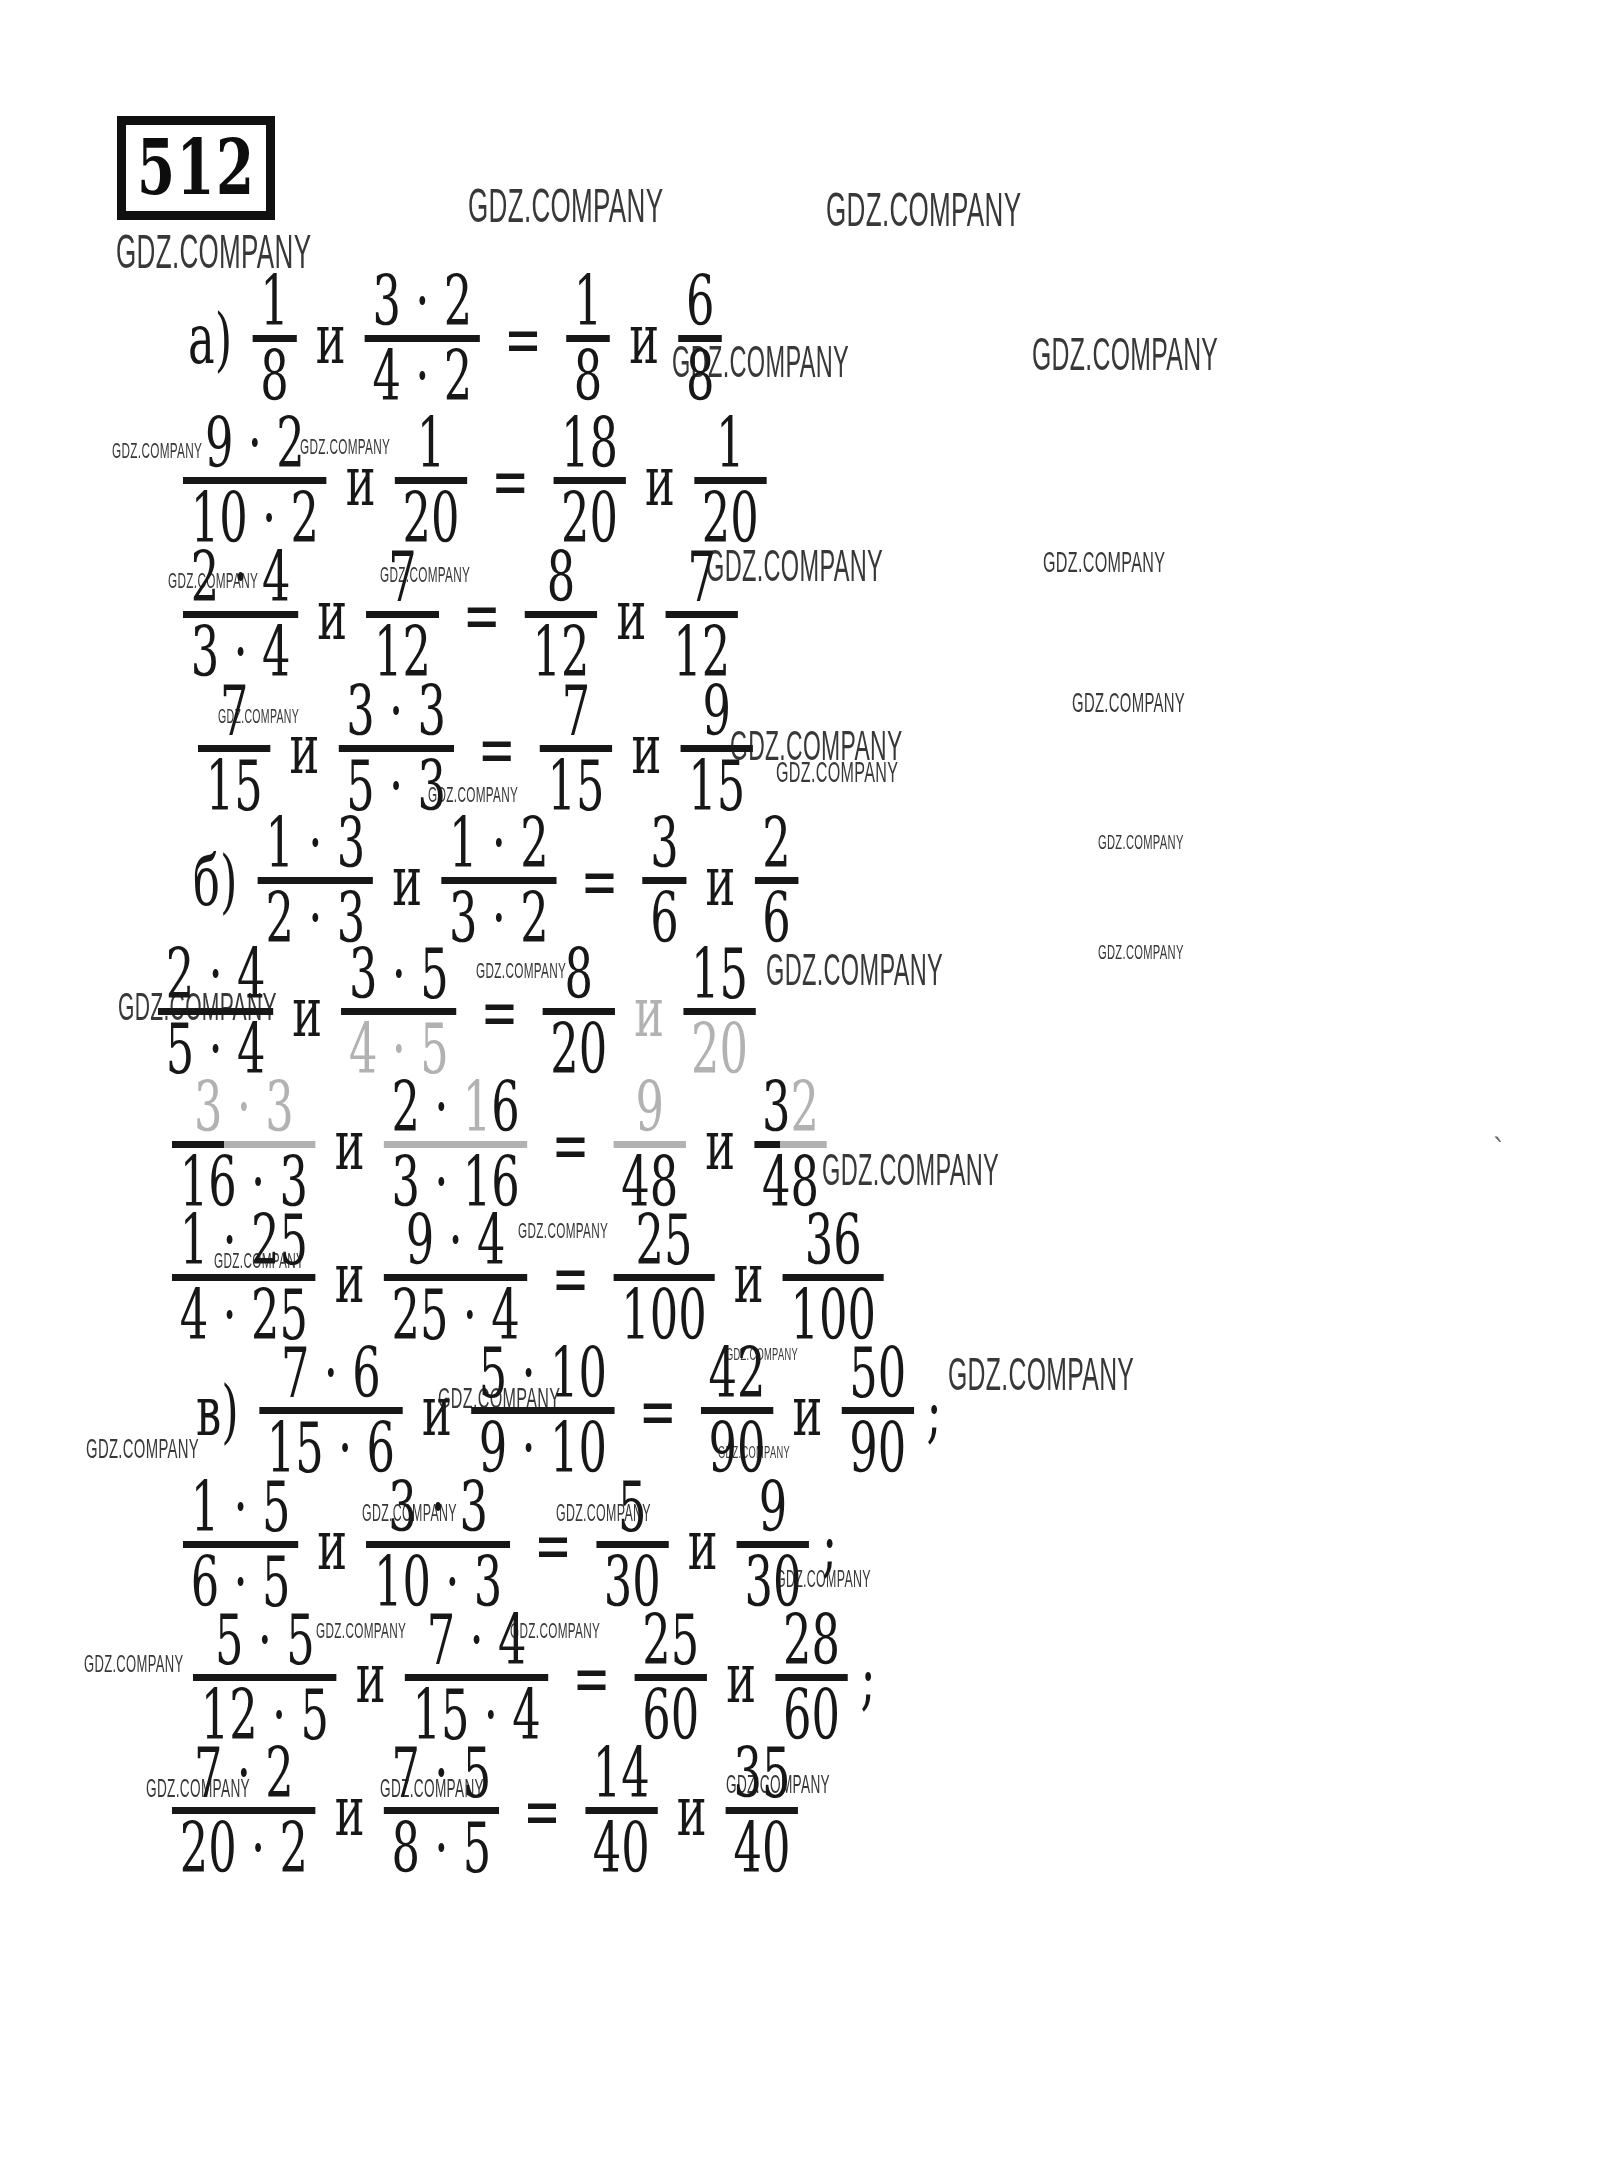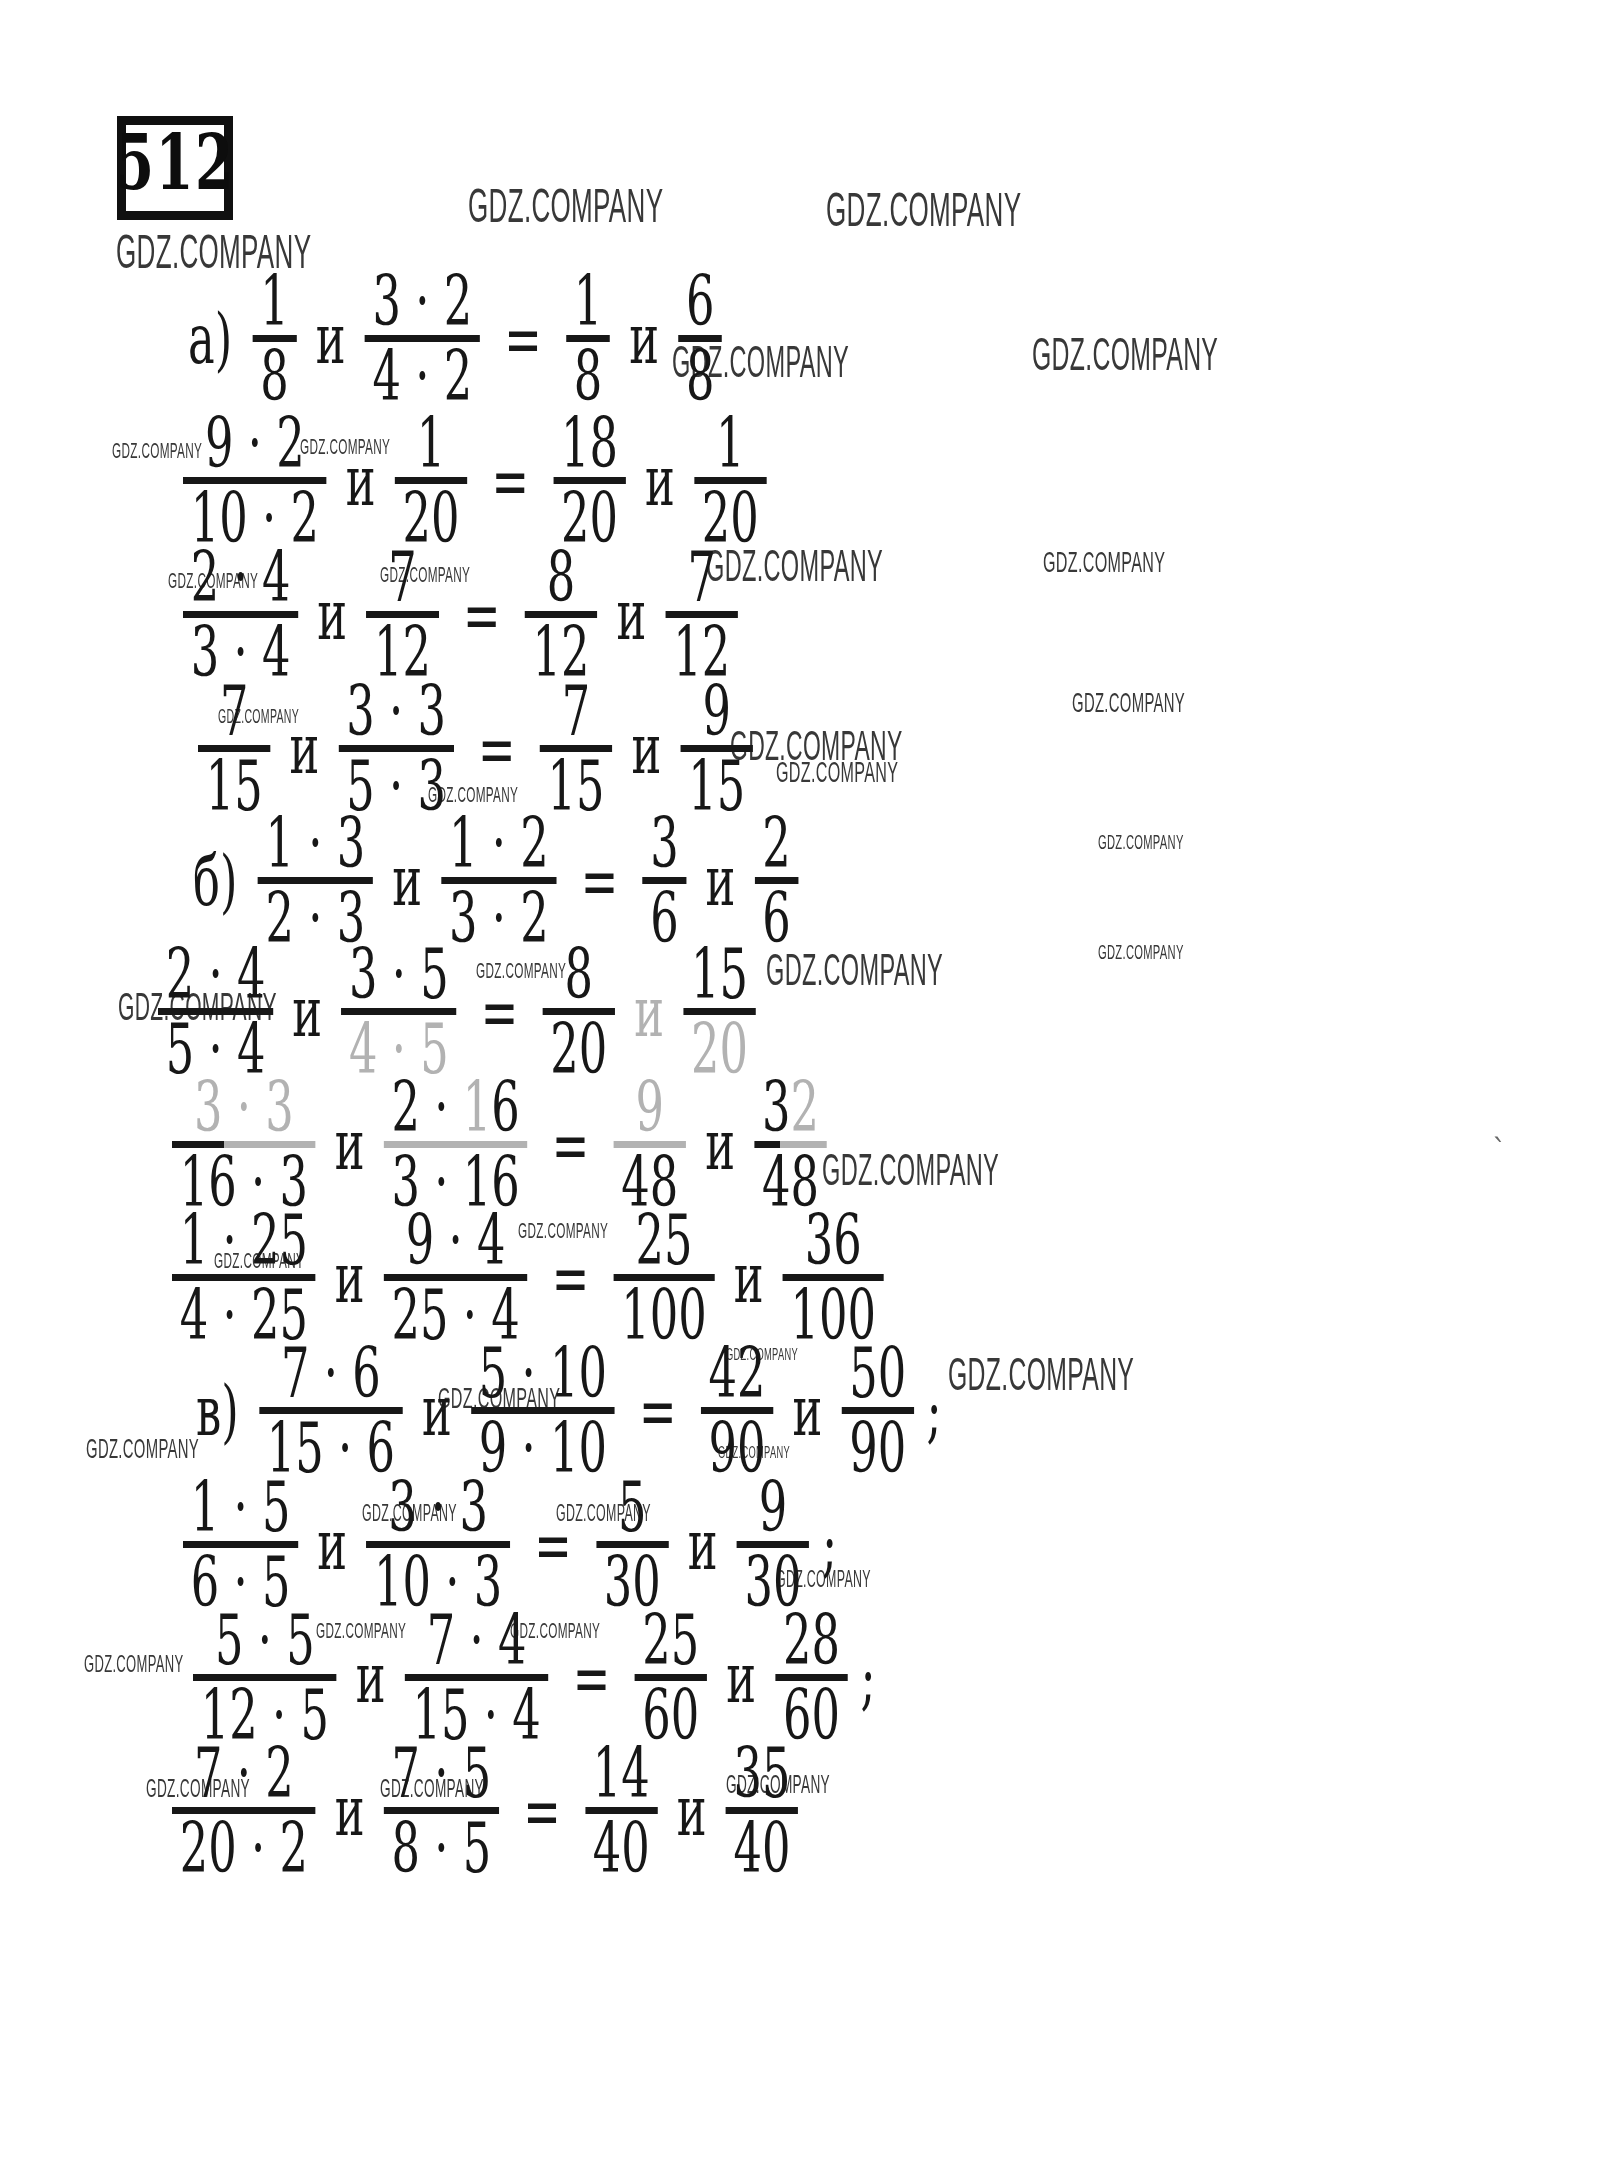--- a/index.html
+++ b/index.html
@@ -2,23 +2,23 @@
 <html><head>
 <meta charset="utf-8">
 <style>
   html,body{margin:0;padding:0;background:#e8e8e8;}
   .page{
     position:relative;width:1611px;height:2182px;background:#ffffff;
     overflow:hidden;font-family:"DejaVu Serif",serif;
   }
   
   .problem-box{
-    position:absolute;left:117px;top:116px;width:116px;height:104px;
+    position:absolute;left:117px;top:116px;width:158px;height:104px;
     border:9px solid #101010;box-sizing:border-box;
-    display:flex;justify-content:center;background:#fff;
+    display:flex;align-items:center;justify-content:center;background:#fff;
   }
   .problem-box span{
     font-family:"DejaVu Serif",serif;font-weight:700;font-size:76px;line-height:1;
     transform:scaleX(.72);letter-spacing:2px;color:#0d0d0d;
   }
   
   .wm{
     position:absolute;font-family:"Liberation Sans",sans-serif;font-weight:400;
     color:#383838;transform:scale(0.62,1.16);transform-origin:left top;
     white-space:nowrap;letter-spacing:.5px;

